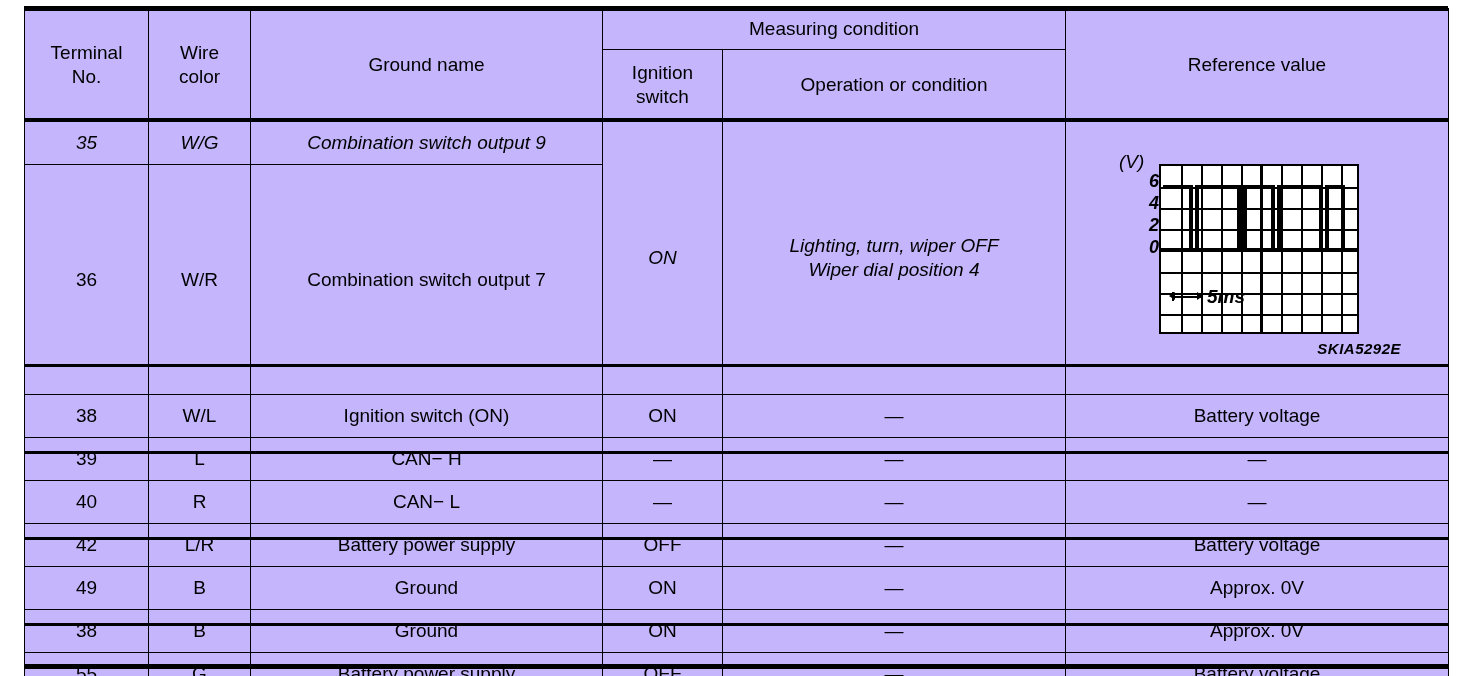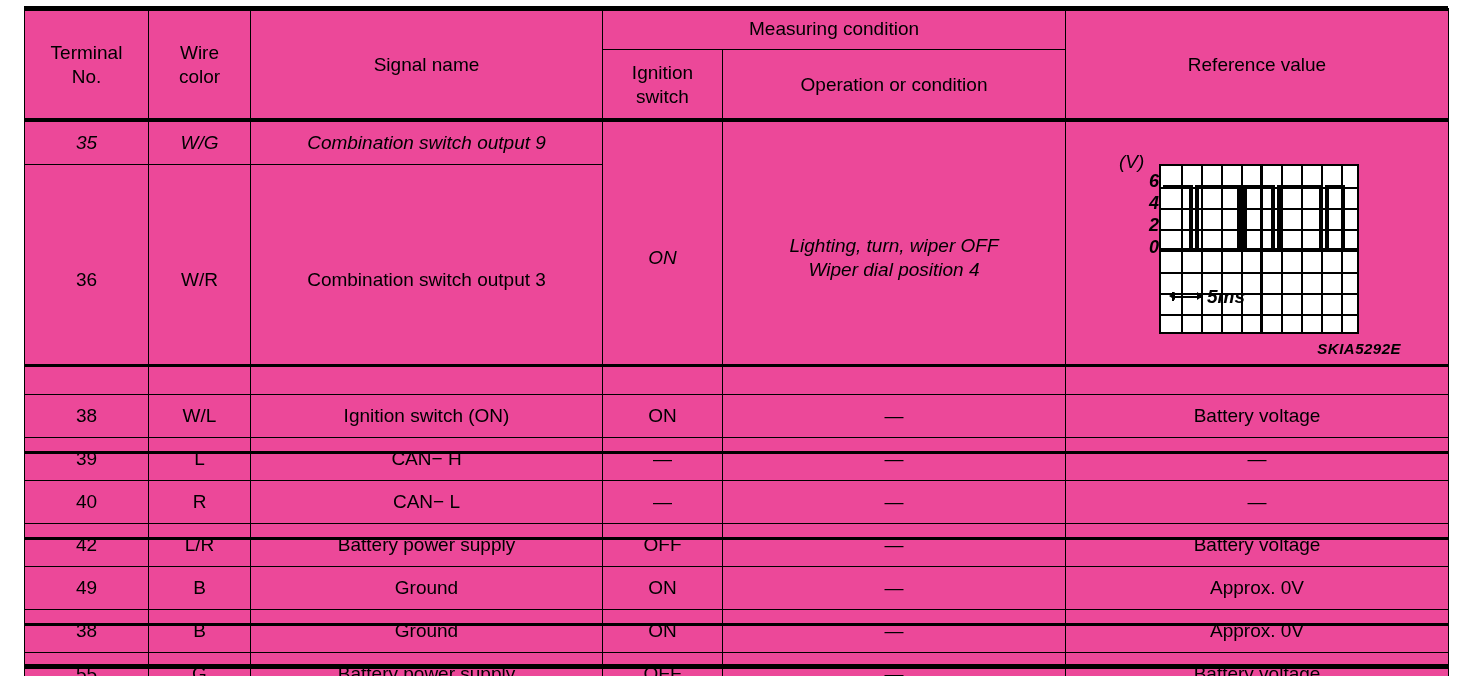--- a/index.html
+++ b/index.html
@@ -33,21 +33,21 @@
     table-layout: fixed;
     background: #fff;
   }
   table.spec td,
   table.spec th {
     border: 1px solid #000;
     padding: 0;
     font-weight: normal;
     font-size: 19px;
     color: #000;
-    background: #ec4899;
+    background: #c4b5fd;
     vertical-align: middle;
     text-align: center;
     line-height: 1.25;
   }
 
   
   .rule-top { position: absolute; left: 24px; top: 6px; width: 1424px; height: 5px; background: #000; }
   .rule-hdr { position: absolute; left: 24px; top: 118px; width: 1424px; height: 4px; background: #000; }
   .rule-bot { position: absolute; left: 24px; top: 664px; width: 1424px; height: 5px; background: #000; }
 
@@ -173,21 +173,21 @@
     <thead>
       <tr>
         <th rowspan="2" class="h-cell">
           <div>Terminal</div>
           <div>No.</div>
         </th>
         <th rowspan="2" class="h-cell">
           <div>Wire</div>
           <div>color</div>
         </th>
-        <th rowspan="2" class="h-cell">Signal name</th>
+        <th rowspan="2" class="h-cell">Ground name</th>
         <th colspan="2" class="h-meas">Measuring condition</th>
         <th rowspan="2" class="h-cell">Reference value</th>
       </tr>
       <tr>
         <th class="h-sub">
           <div>Ignition</div>
           <div>switch</div>
         </th>
         <th class="h-sub">Operation or condition</th>
       </tr>
@@ -261,21 +261,21 @@
             </div>
 
             <div class="scope-code">SKIA5292E</div>
           </div>
         </td>
       </tr>
 
       <tr class="row-36">
         <td>36</td>
         <td>W/R</td>
-        <td class="left-pad">Combination switch output 3</td>
+        <td class="left-pad">Combination switch output 7</td>
       </tr>
 
       <tr class="row-std">
         <td>38</td>
         <td>W/L</td>
         <td class="left-pad">Ignition switch (ON)</td>
         <td>ON</td>
         <td class="dash">—</td>
         <td>Battery voltage</td>
       </tr>

